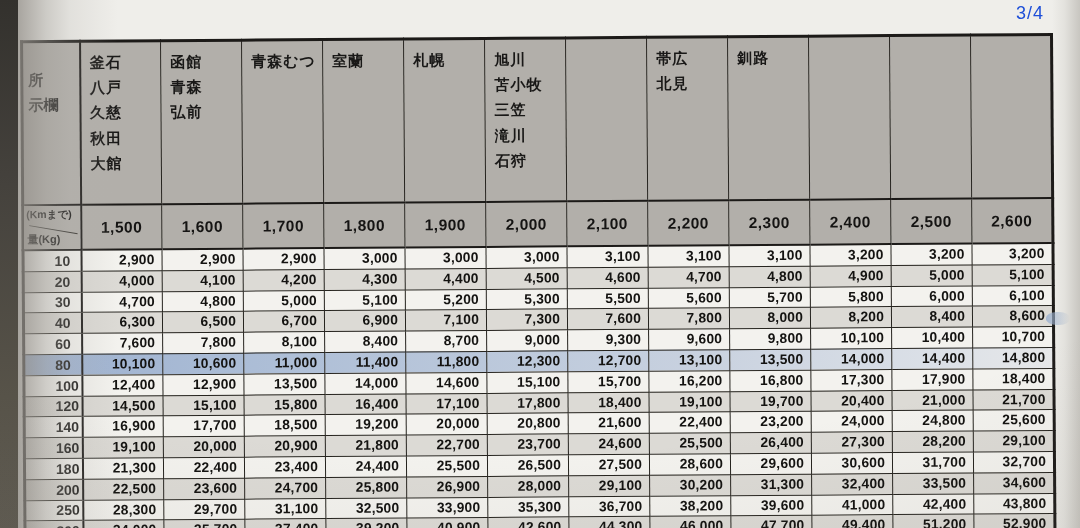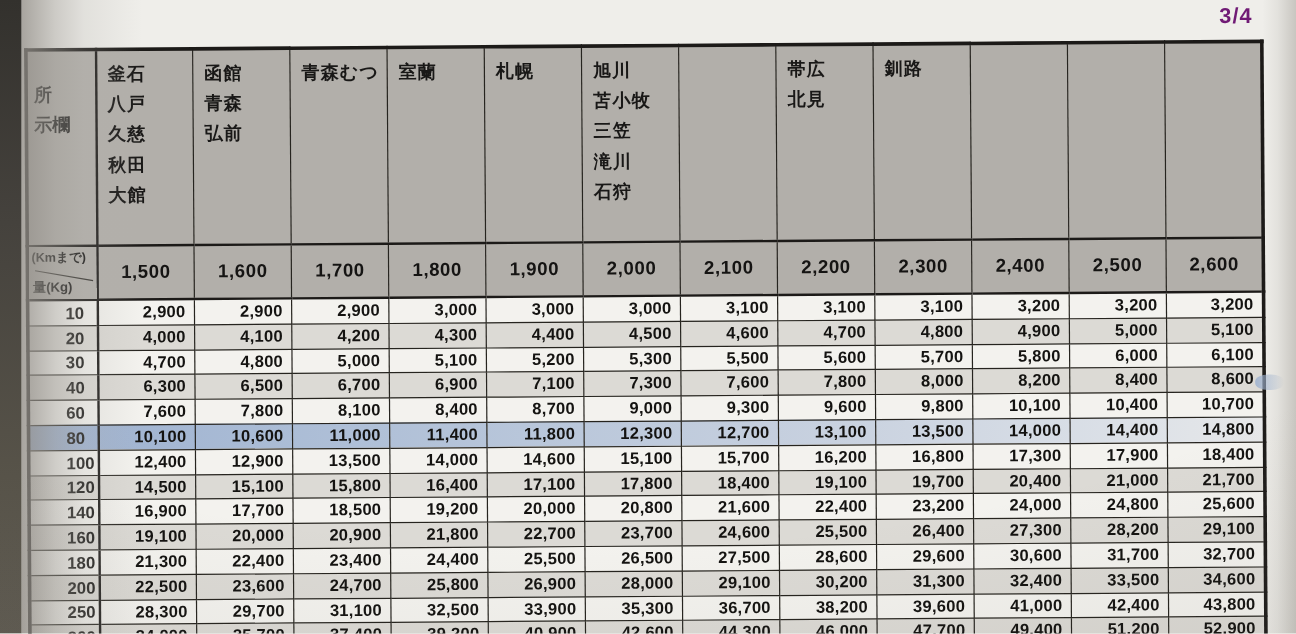--- a/index.html
+++ b/index.html
@@ -4,22 +4,22 @@
 <style>
   html,body{margin:0;padding:0;}
   body{
     width:1080px;height:528px;overflow:hidden;position:relative;
     background:linear-gradient(180deg,#f2f1ed 0%,#edecе7 60%,#eae8e3 100%);
     background-color:#efeeea;
     font-family:"Liberation Sans","DejaVu Sans",sans-serif;
     color:#1b1a18;
   }
   .page-number{
-    position:absolute;top:3px;right:36px;font-size:18px;font-weight:700;
-    letter-spacing:1px;color:#701a75;z-index:7;
+    position:absolute;top:3px;right:36px;font-size:18px;font-weight:400;
+    letter-spacing:1px;color:#1d4ed8;z-index:7;
   }
   .table-wrap{
     position:absolute;left:20px;top:33px;
     transform:rotate(-0.4deg);transform-origin:1030px 0px;
     z-index:2;
   }
   table{
     border-collapse:collapse;table-layout:fixed;width:1030px;
     background:#f3f2ee;border:3px solid #1c1a18;
   }

